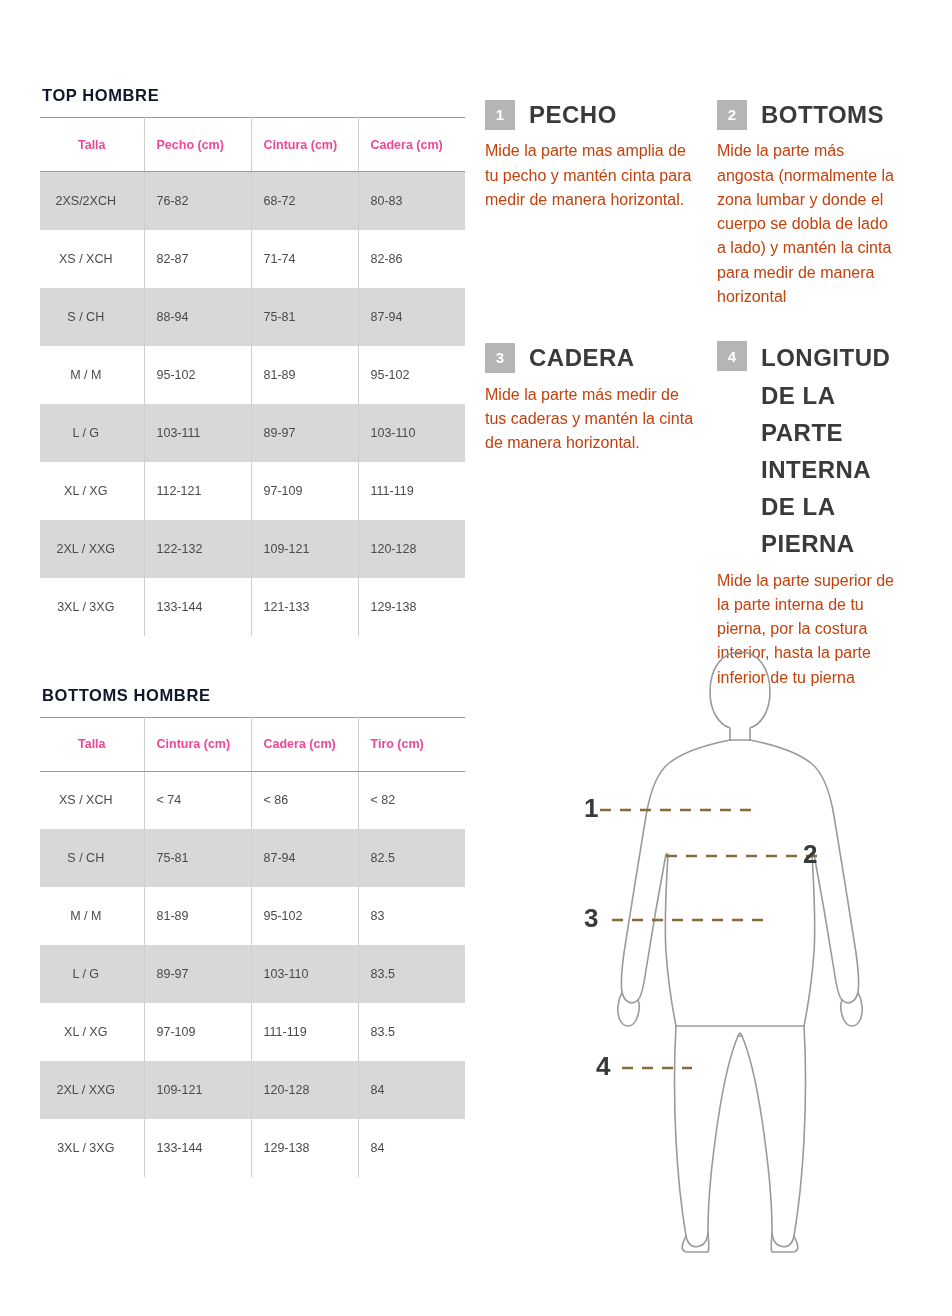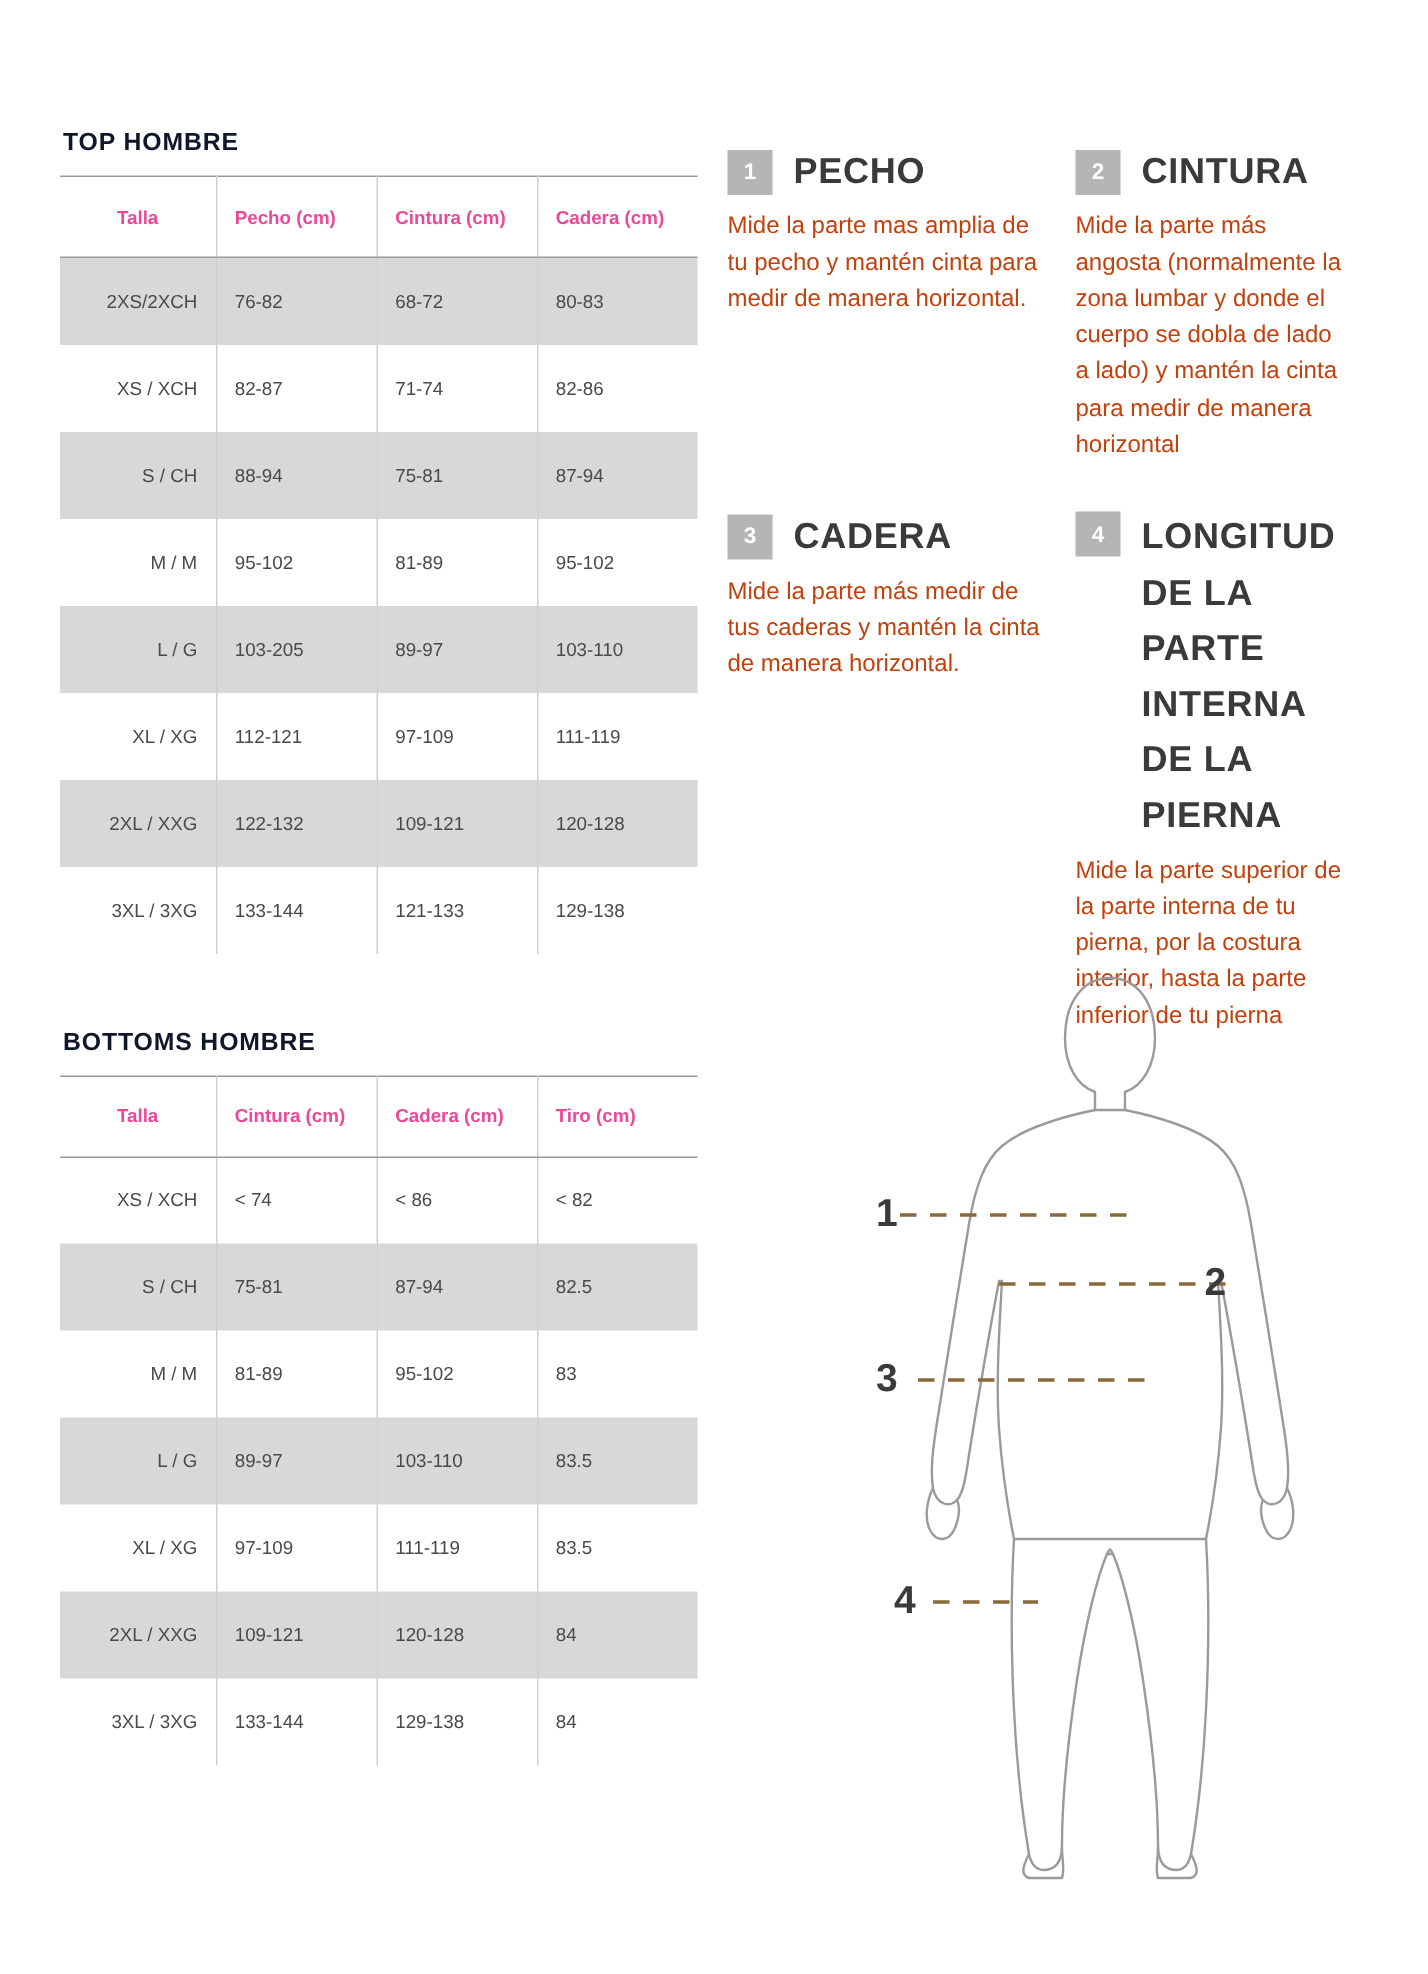--- a/index.html
+++ b/index.html
@@ -51,21 +51,21 @@
     border-bottom: 1px solid #9a9a9a;
     font-weight: bold;
     font-size: 12.5px;
     color: #ec4899;
     height: 54px;
   }
   table.size-table thead th:first-child {
     text-align: center;
   }
   table.size-table tbody td:first-child {
-    text-align: right;
+    text-align: center;
     padding-left: 0;
   }
   table.size-table th:first-child,
   table.size-table td:first-child {
     border-left: none;
     width: 104px;
   }
   table.size-table th:last-child,
   table.size-table td:last-child {
     border-right: none;
@@ -174,21 +174,21 @@
           <td>87-94</td>
         </tr>
         <tr>
           <td>M  / M</td>
           <td>95-102</td>
           <td>81-89</td>
           <td>95-102</td>
         </tr>
         <tr class="shaded">
           <td>L  / G</td>
-          <td>103-205</td>
+          <td>103-111</td>
           <td>89-97</td>
           <td>103-110</td>
         </tr>
         <tr>
           <td>XL  / XG</td>
           <td>112-121</td>
           <td>97-109</td>
           <td>111-119</td>
         </tr>
         <tr class="shaded">
@@ -273,21 +273,21 @@
           <div class="num-badge">1</div>
           <div class="instr-title">PECHO</div>
         </div>
         <div class="instr-body">Mide la parte mas amplia de
 tu pecho y mantén cinta para medir de manera horizontal.</div>
       </div>
 
       <div class="instr-block">
         <div class="instr-head">
           <div class="num-badge">2</div>
-          <div class="instr-title">CINTURA</div>
+          <div class="instr-title">BOTTOMS</div>
         </div>
         <div class="instr-body">Mide la parte más angosta (normalmente la zona lumbar y donde el cuerpo se dobla de lado a lado) y mantén la cinta para medir de manera horizontal</div>
       </div>
 
       <div class="instr-block row2">
         <div class="instr-head">
           <div class="num-badge">3</div>
           <div class="instr-title">CADERA</div>
         </div>
         <div class="instr-body">Mide la parte más medir de tus caderas y mantén la cinta de manera horizontal.</div>

